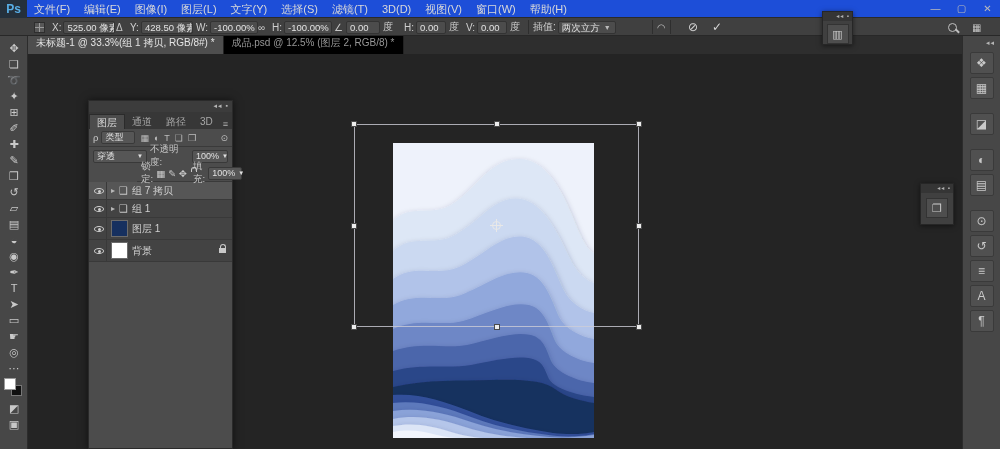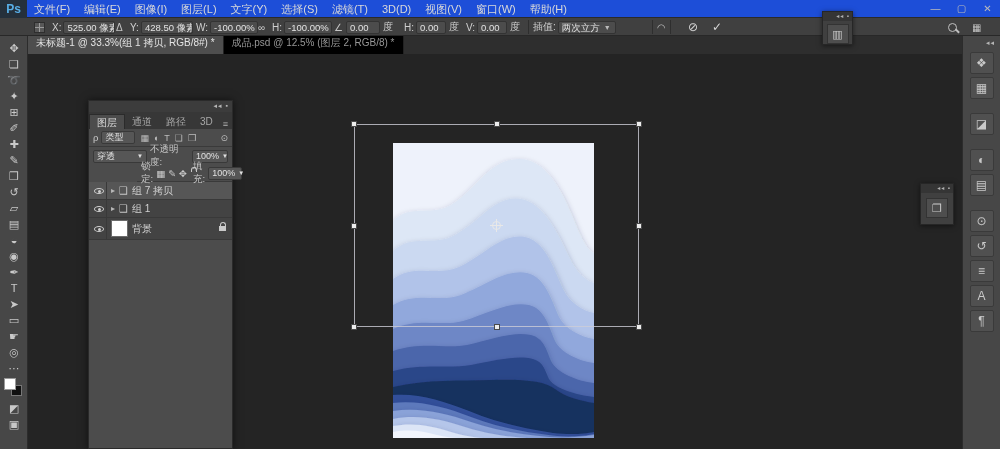--- a/index.html
+++ b/index.html
@@ -333,20 +333,27 @@
             <span class="eye"></span>
           </span>
         <span class="tri">▸</span>
         <span class="folder">❑</span>
         <span>组 1</span>
       </div>
       <div class="layer-row thumb-row">
         <span class="eyebox">
             <span class="eye"></span>
           </span>
+        <span class="thumb" style="background:#16305f;"></span>
+        <span>图层 1</span>
+      </div>
+      <div class="layer-row thumb-row">
+        <span class="eyebox">
+            <span class="eye"></span>
+          </span>
         <span class="thumb" style="background:#ffffff;"></span>
         <span>背景</span>
         <span class="lock-ico"></span>
       </div>
     </div>
   </div>
 
   <div class="dock">
     <div class="dock-expand">◂◂</div>
     <div class="dock-icon">❖</div>

